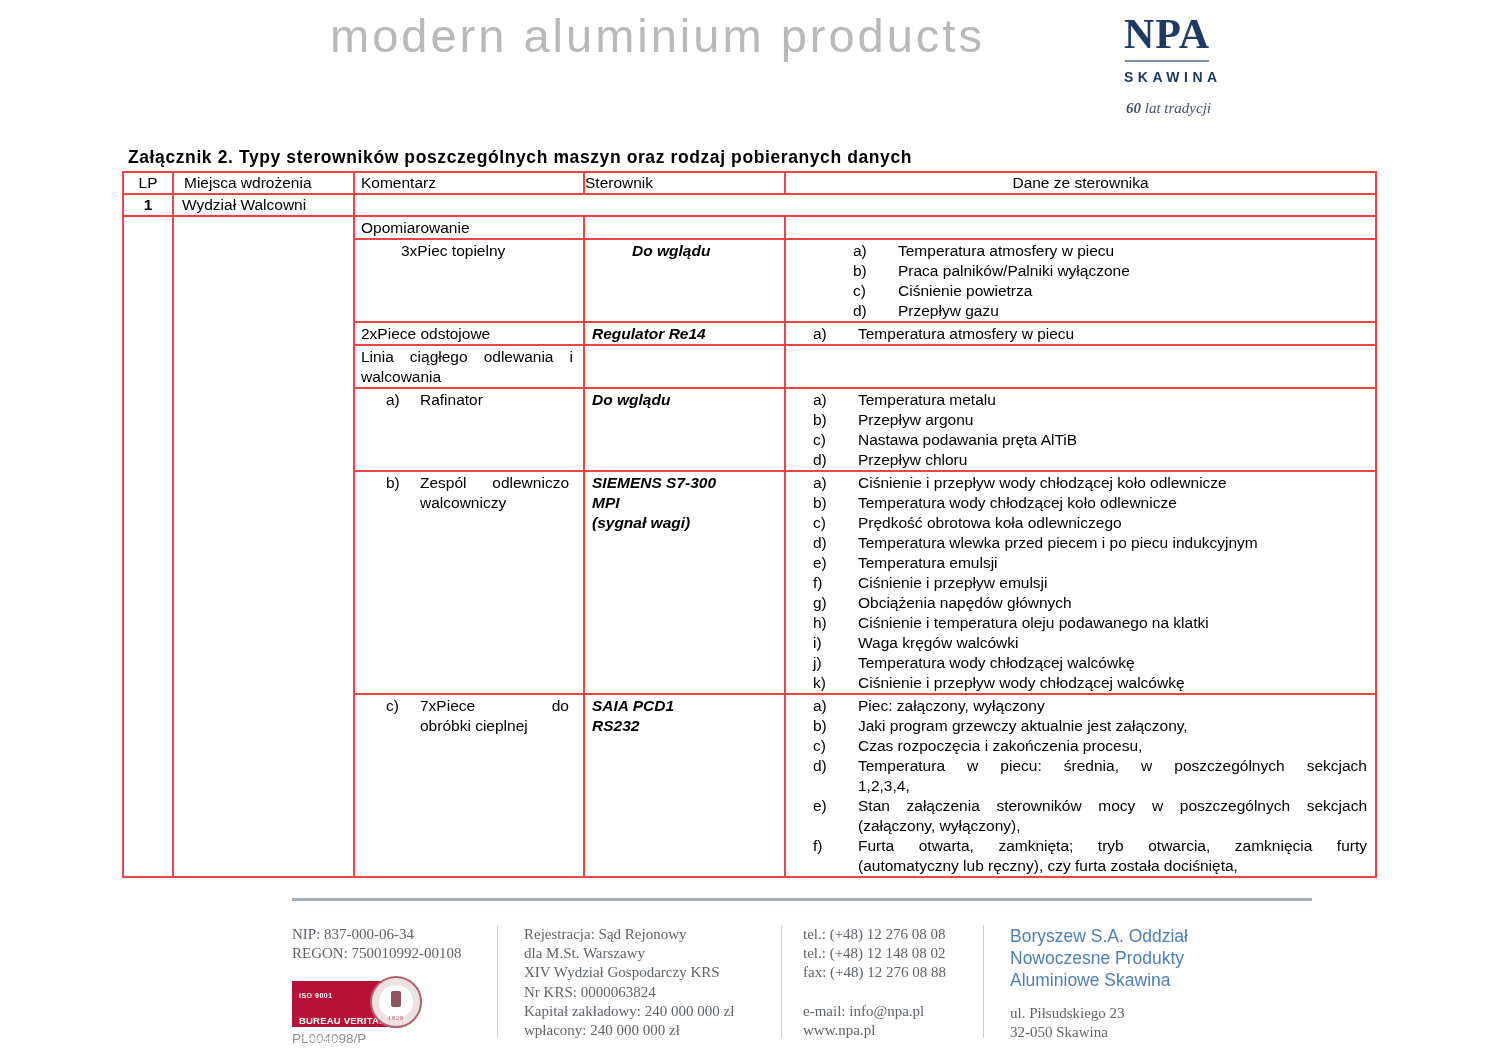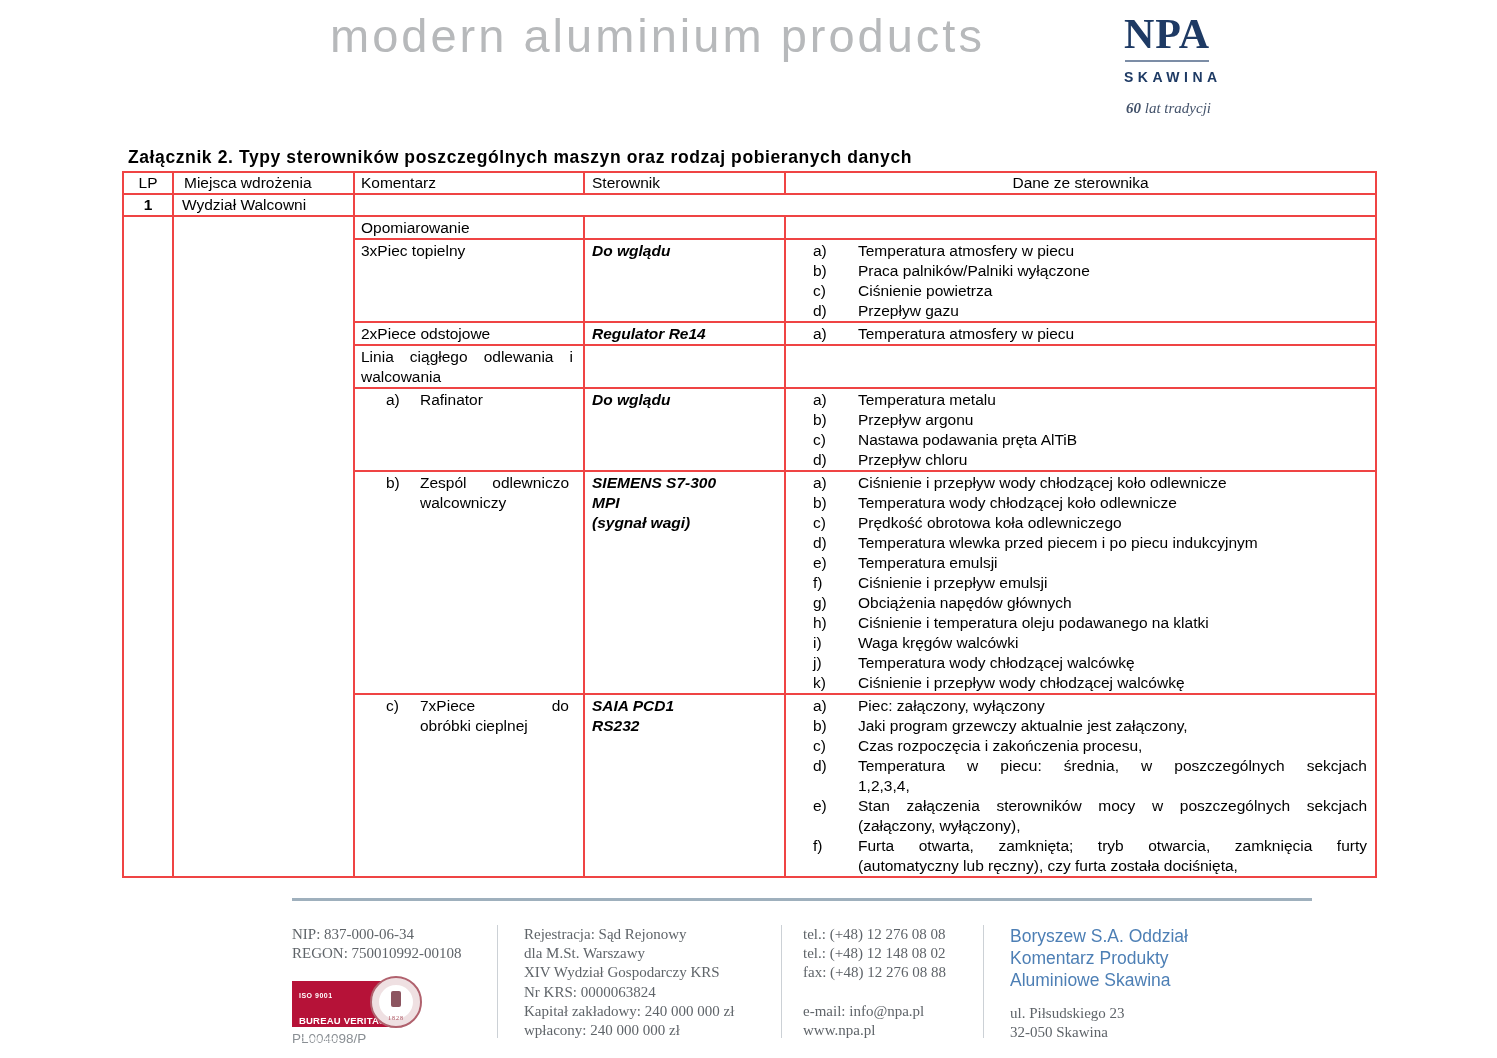--- a/index.html
+++ b/index.html
@@ -30,25 +30,25 @@
 
   
   .ctable{position:absolute; left:122px; top:171px; width:1253px; border-collapse:collapse;
           table-layout:fixed; font-size:15.5px; line-height:20px;}
   .ctable td{border:2px solid #ef4444; vertical-align:top; overflow:hidden;}
   .hrow td{height:19px;}
   .srow td{height:19px;}
   .c-lp,.lp-val{text-align:center;}
   .c-mw{padding-left:10px;}
   .c-k{padding-left:6px;}
-  .c-s{padding-left:7px;margin-left:44px;}
+  .c-s{margin-left:44px;}
   .c-d{text-align:center;}
   .lp-val{font-weight:bold;}
   .mw-val{padding-left:8px;}
-  .r0 td{height:20px;} .r1 td{height:81px;} .r2 td{height:19px;border-radius:10px;} .r3 td{height:40px;border-radius:14px;}
+  .r0 td{height:20px;} .r1 td{height:81px;padding-left:40px;} .r2 td{height:19px;border-radius:10px;} .r3 td{height:40px;border-radius:14px;}
   .r4 td{height:81px;} .r5 td{height:222px;} .r6 td{height:183px;}
   .kplain{padding:1px 10px 0 6px;}
   .kflex{display:flex; padding:1px 14px 0 0;}
   .klt{flex:0 0 34px; margin-left:31px;}
   .ktx{flex:1;}
   .ster{padding:1px 6px 0 7px; font-weight:bold;font-style:italic;}
   .dane{padding:1px 8px 0 0;}
   .li{display:flex;}
   .lt{flex:0 0 45px; margin-left:27px;}
   .tx{flex:1;}
@@ -431,21 +431,21 @@
     <div class="fgap"></div>
     <div id="f-online">
         <div>e-mail: info@npa.pl</div>
         <div>www.npa.pl</div>
       </div>
   </div>
 
   <div class="fcol" style="left:1010px">
     <div class="company-name" id="f-company">
         <div>Boryszew S.A. Oddział</div>
-        <div>Komentarz Produkty</div>
+        <div>Nowoczesne Produkty</div>
         <div>Aluminiowe Skawina</div>
       </div>
     <div class="company-addr" id="f-address">
         <div>ul. Piłsudskiego 23</div>
         <div>32-050 Skawina</div>
       </div>
   </div>
 
 </div>
 

